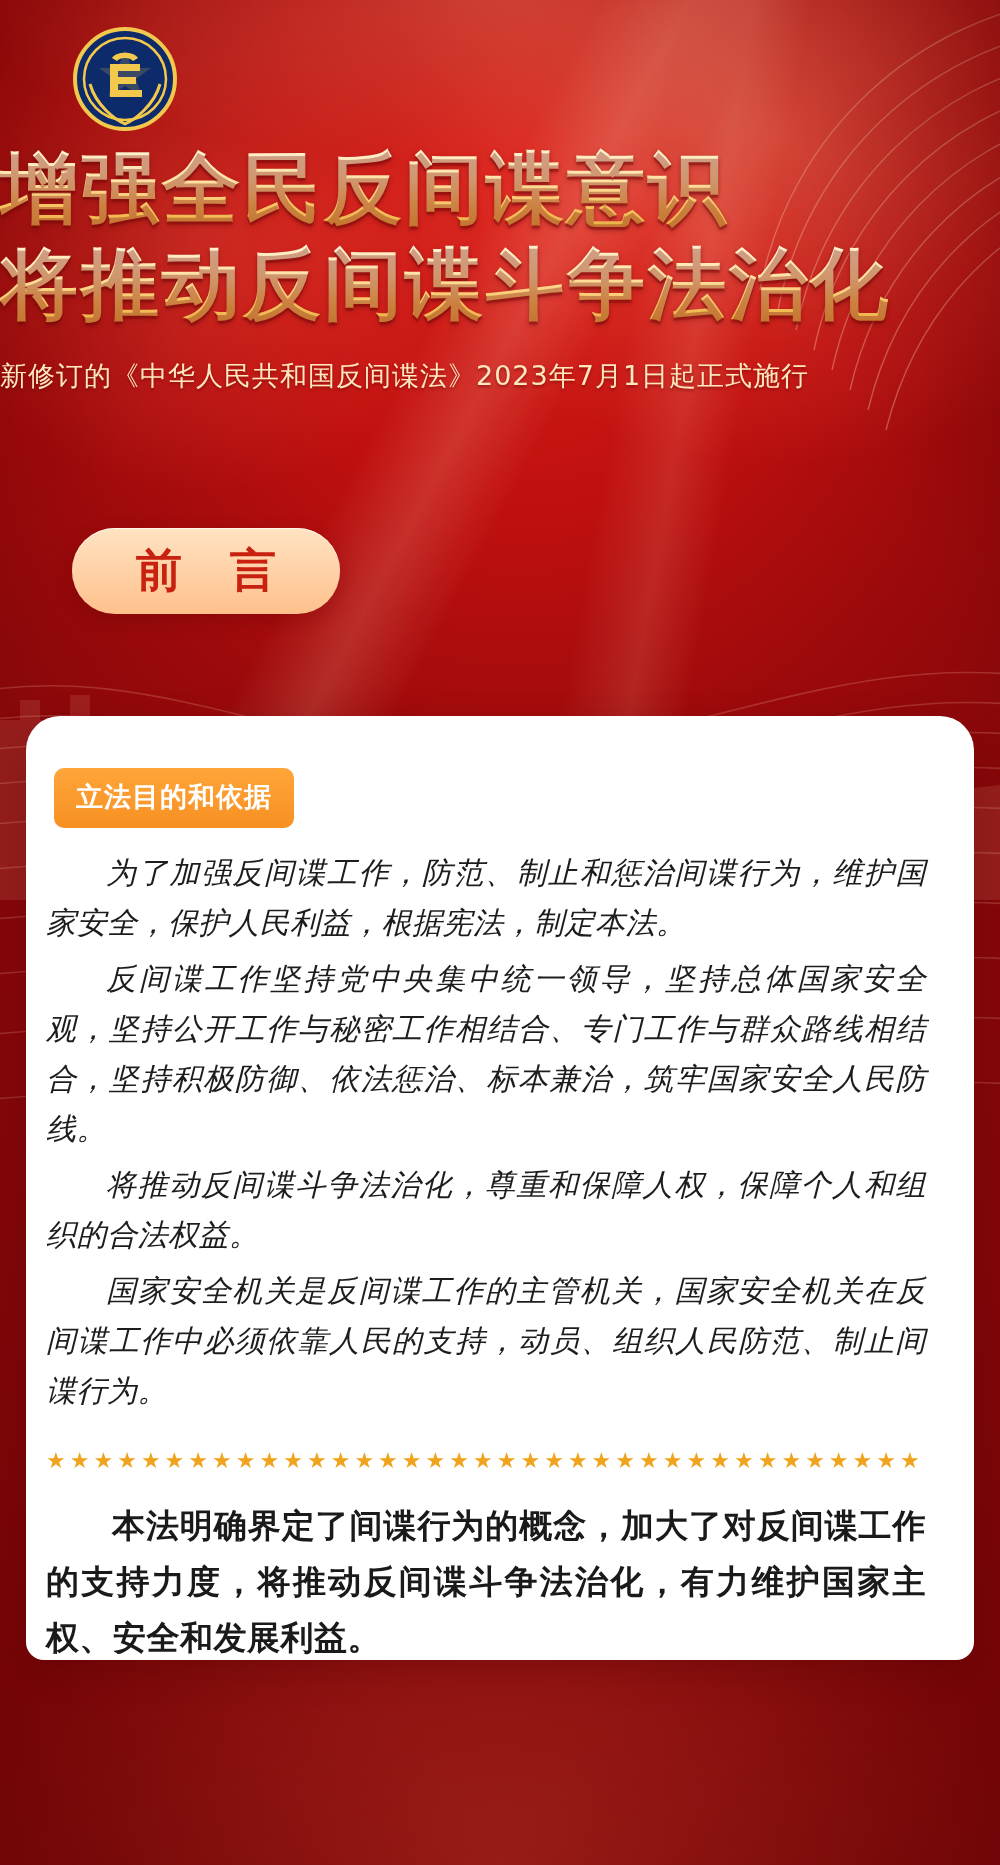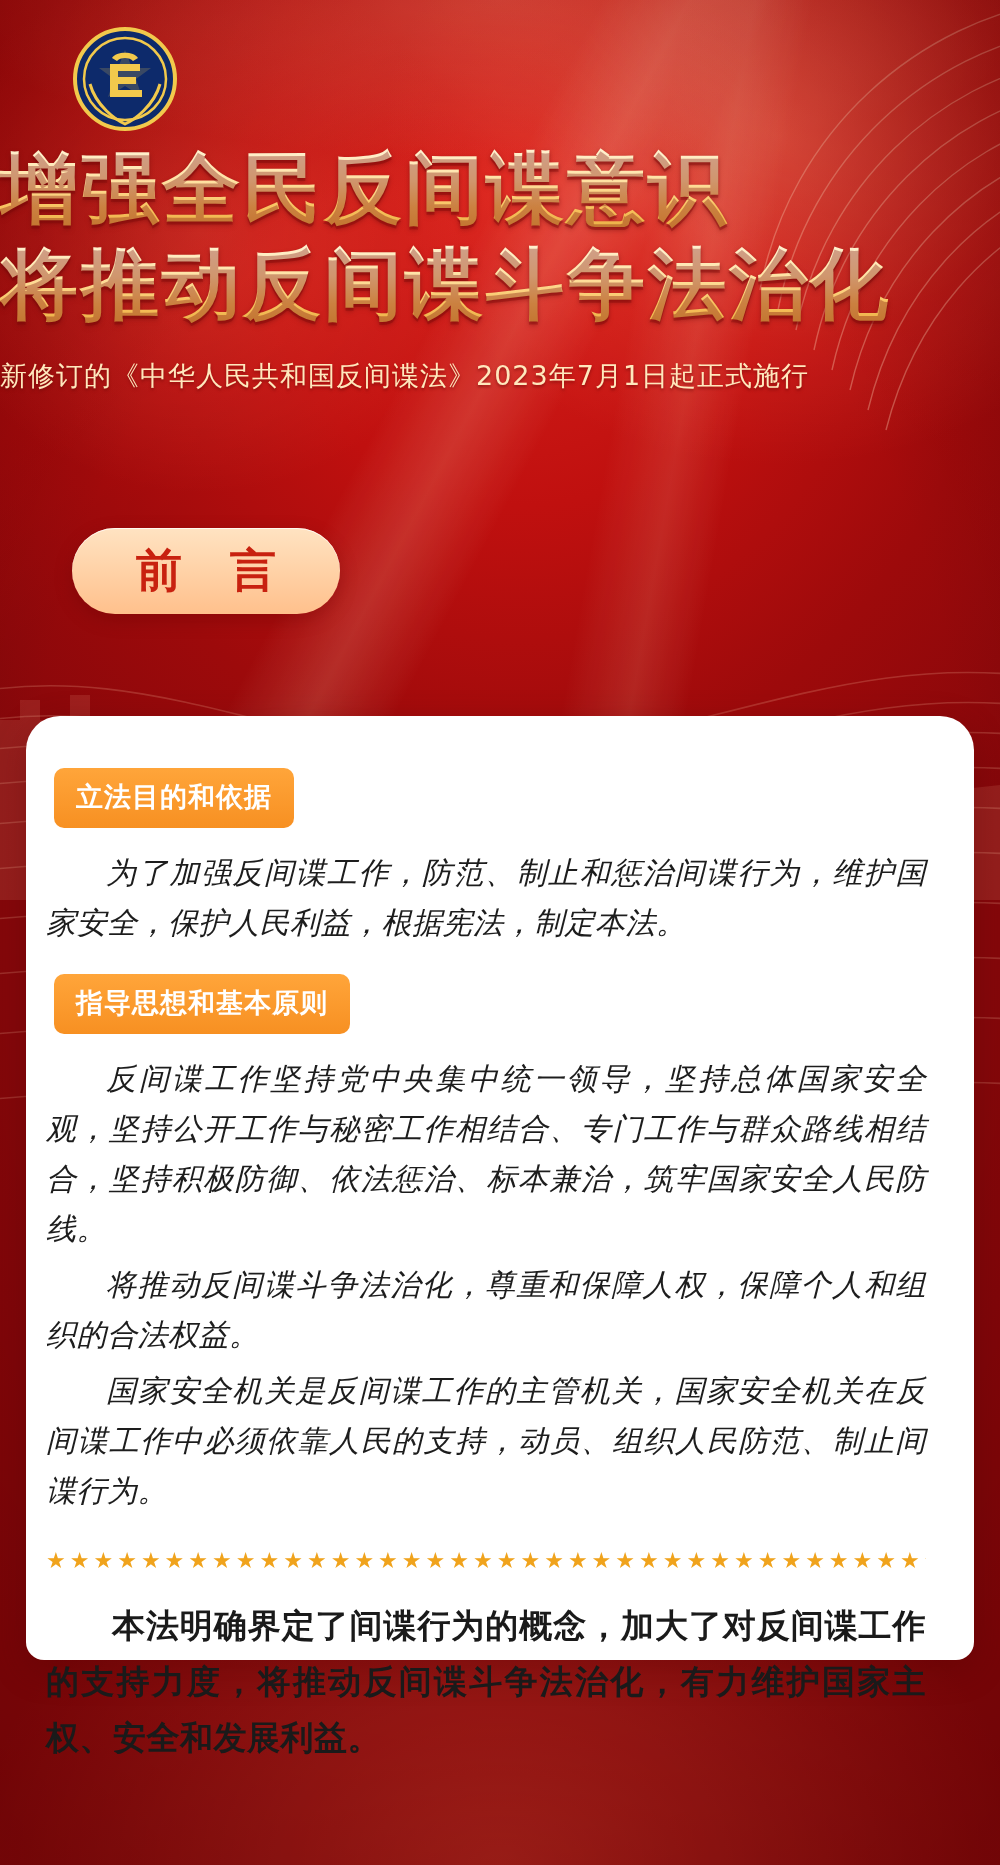--- a/index.html
+++ b/index.html
@@ -237,21 +237,20 @@
 
   <div class="preface-pill">
     <span>前 言</span>
   </div>
 
   <div class="card">
 
     <div class="tag">立法目的和依据</div>
     <p class="para">为了加强反间谍工作，防范、制止和惩治间谍行为，维护国家安全，保护人民利益，根据宪法，制定本法。</p>
 
-    <div class="tag spaced">指导思想和基本原则</div>
     <p class="para">反间谍工作坚持党中央集中统一领导，坚持总体国家安全观，坚持公开工作与秘密工作相结合、专门工作与群众路线相结合，坚持积极防御、依法惩治、标本兼治，筑牢国家安全人民防线。</p>
     <p class="para">将推动反间谍斗争法治化，尊重和保障人权，保障个人和组织的合法权益。</p>
 
     <p class="para">国家安全机关是反间谍工作的主管机关，国家安全机关在反间谍工作中必须依靠人民的支持，动员、组织人民防范、制止间谍行为。</p>
 
     <div class="stars">★★★★★★★★★★★★★★★★★★★★★★★★★★★★★★★★★★★★★★★★★★★★</div>
 
     <p class="closing">本法明确界定了间谍行为的概念，加大了对反间谍工作的支持力度，将推动反间谍斗争法治化，有力维护国家主权、安全和发展利益。</p>
   </div>
 

